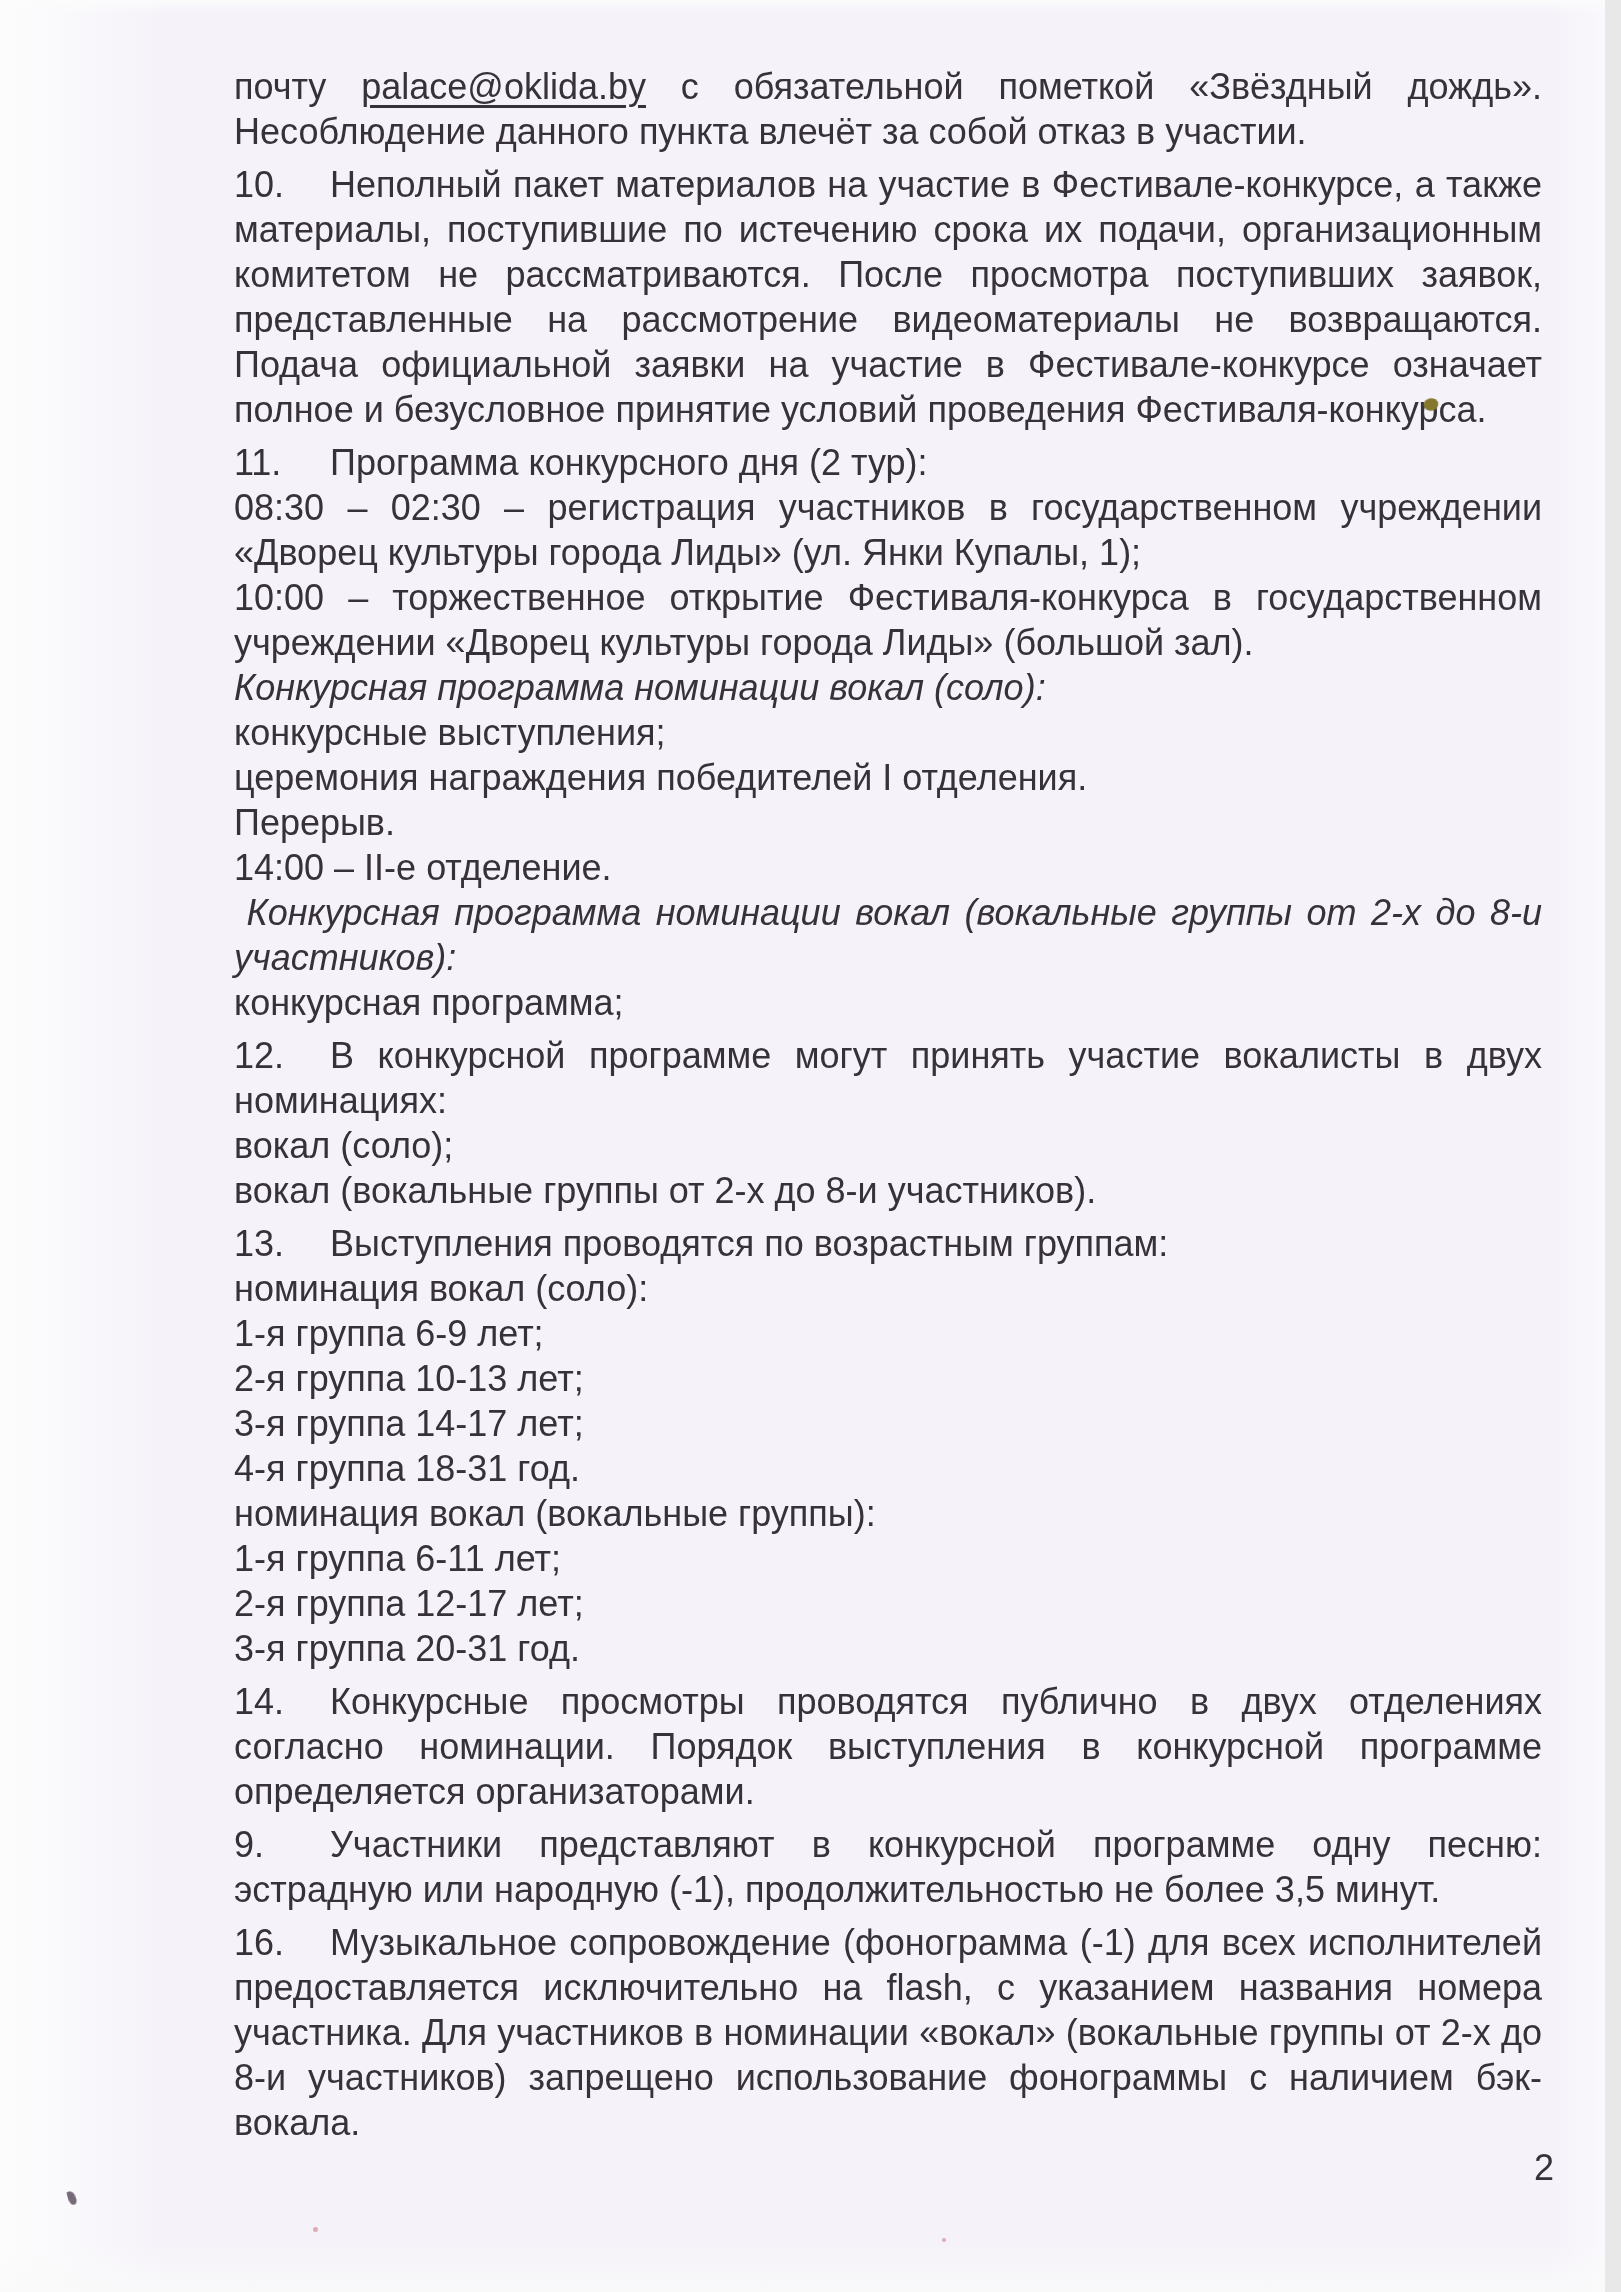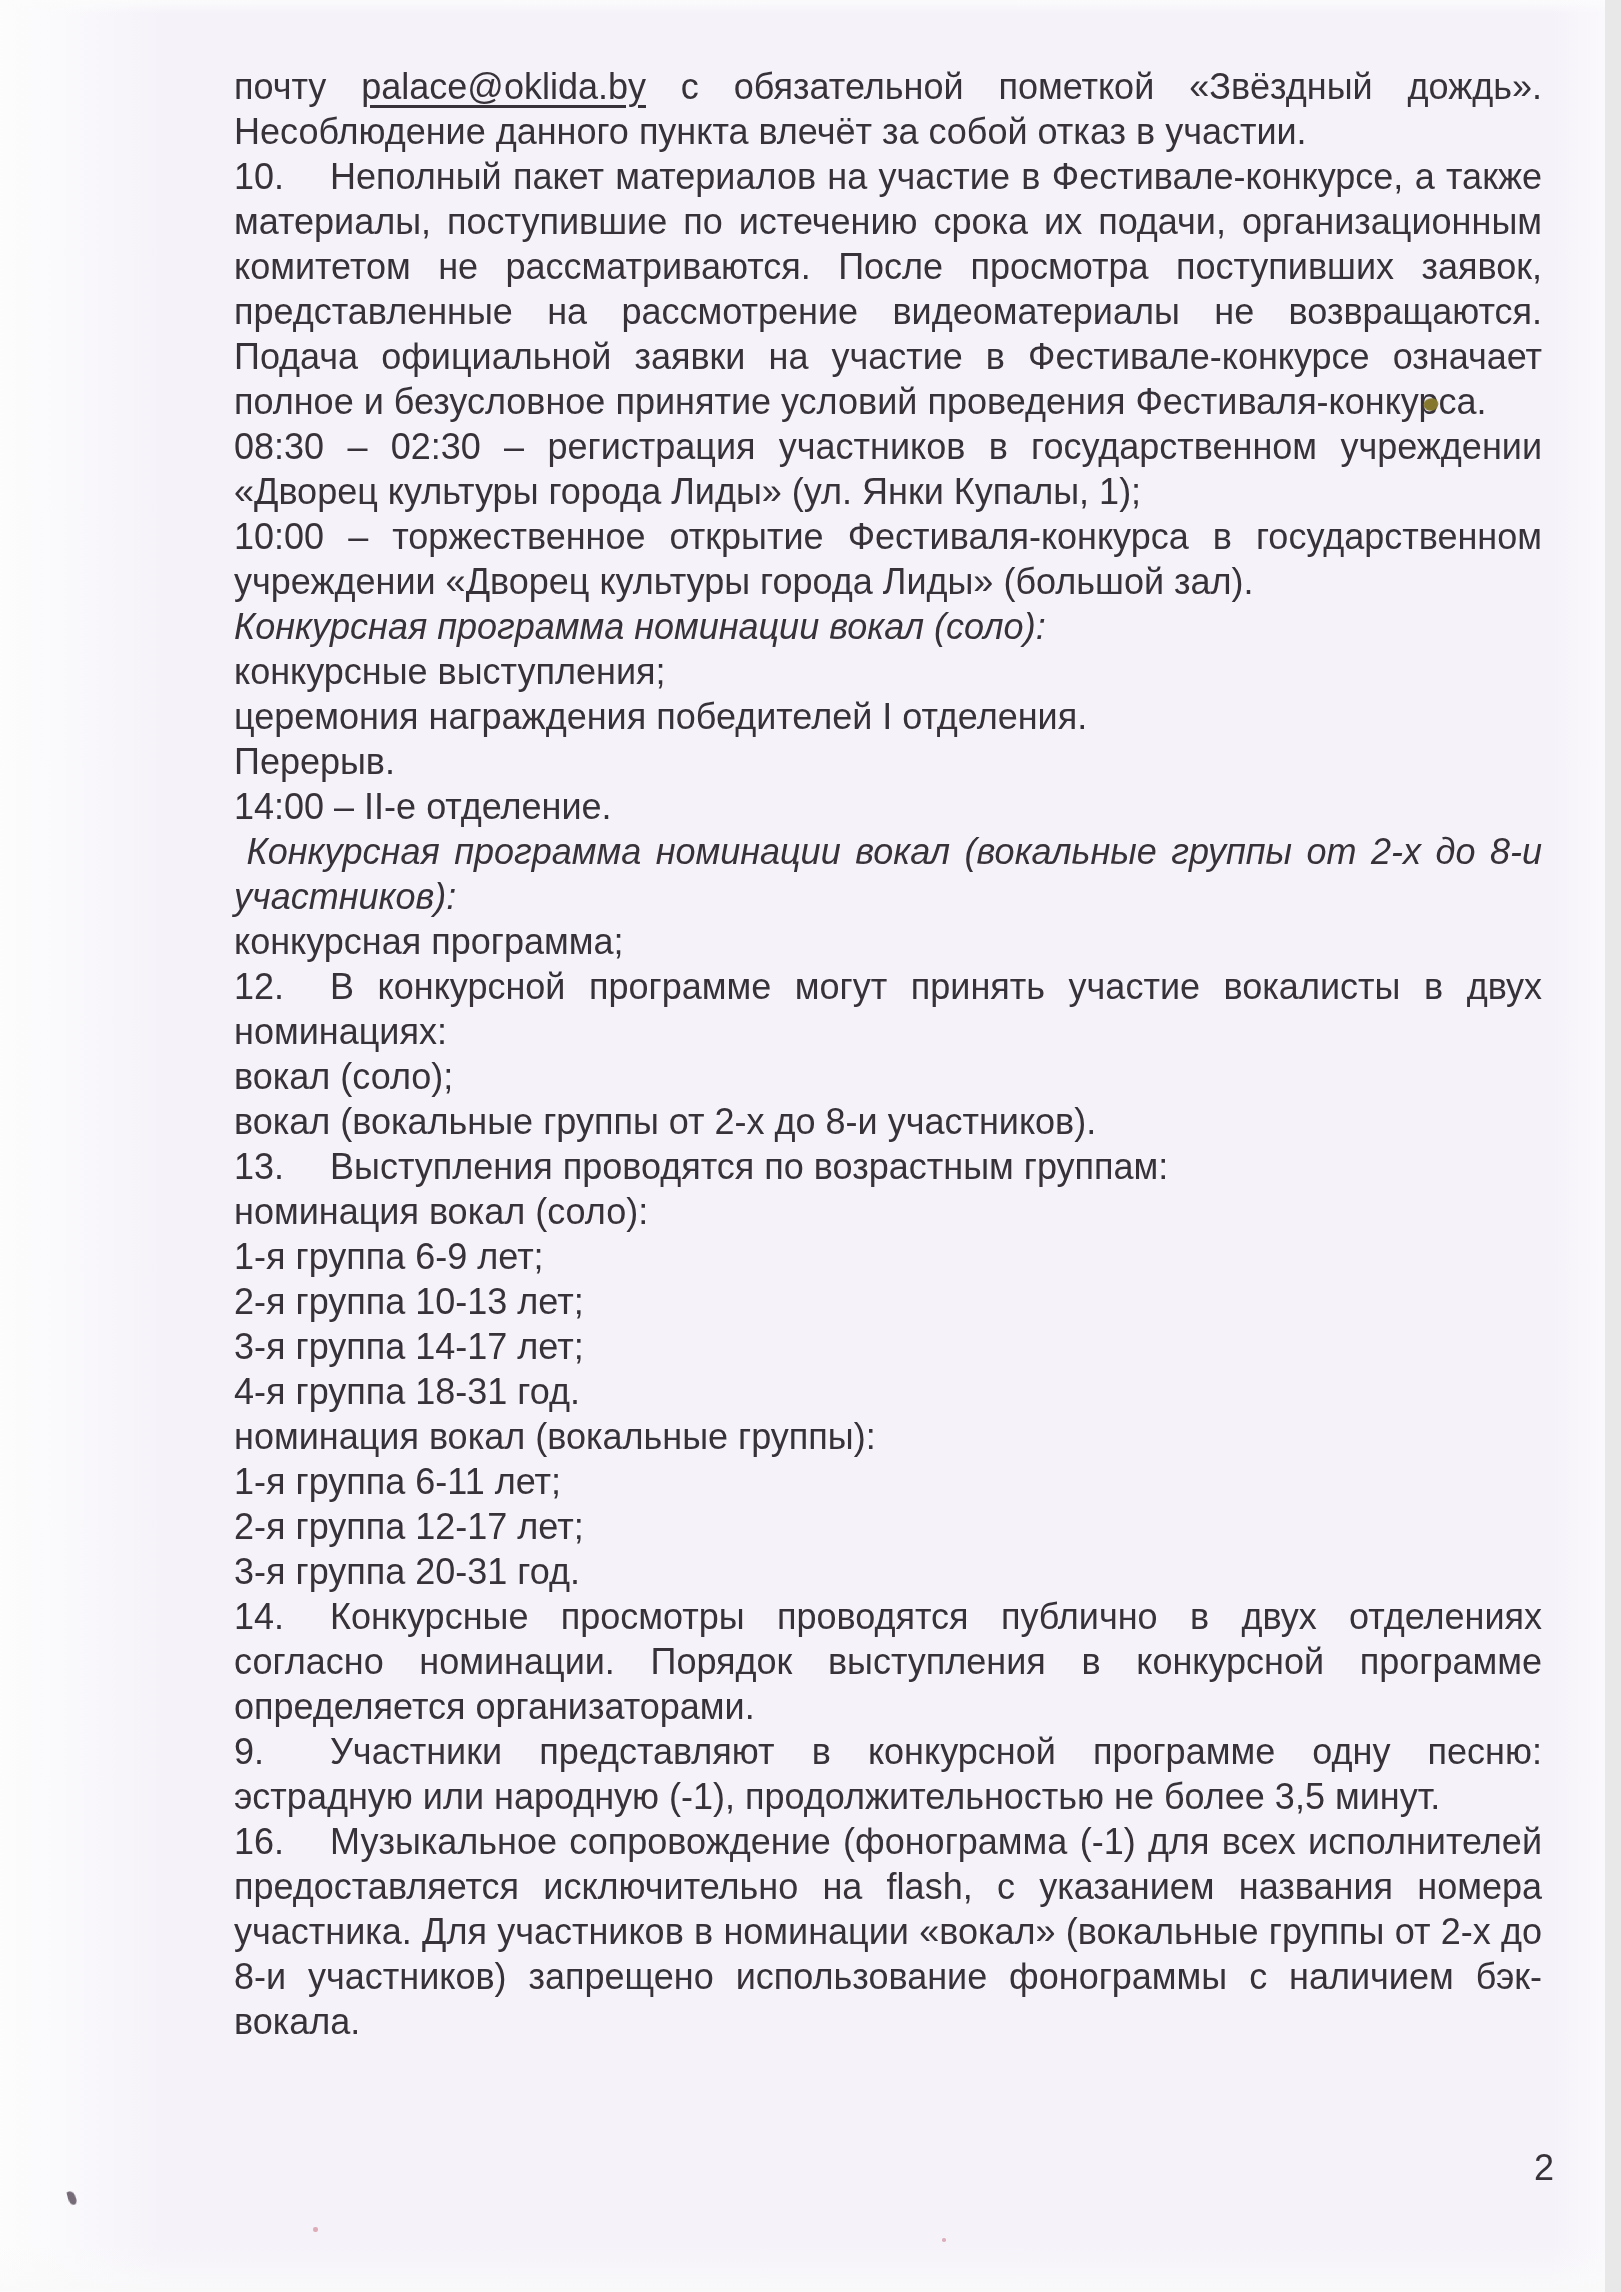--- a/index.html
+++ b/index.html
@@ -27,21 +27,21 @@
   .edge-bottom{left:0;bottom:0;width:100%;height:49px;
     background:linear-gradient(180deg,rgba(250,250,250,0),rgba(250,250,250,.85));}
   
   .doc{
     position:absolute;left:234px;top:64px;width:1308px;
     font-size:36px;line-height:45px;
     text-align:justify;
   }
   .para{margin:0;padding:0;}
   .para.indent{text-indent:12.5px;}
-  .num{display:inline-block;width:96px;}
+  .num{display:inline-block;width:96px;margin-top:8px;}
   .italic{font-style:italic;}
   .underline{text-decoration:underline;text-decoration-thickness:2.7px;text-underline-offset:6.3px;}
   .pagenum{
     position:absolute;left:1526px;top:2148px;width:36px;
     font-size:36px;line-height:39px;text-align:center;
   }
   
   .speck{position:absolute;pointer-events:none;}
   .speck-olive{left:1424px;top:398px;width:14.3px;height:12.5px;background:var(--speck);
     border-radius:60% 40% 55% 45%;transform:rotate(20deg);filter:blur(0.5px);}
@@ -55,20 +55,21 @@
 
 <div class="page">
   <div class="edge edge-left"></div>
   <div class="edge edge-top"></div>
   <div class="edge edge-right"></div>
   <div class="edge edge-bottom"></div>
 
   <div class="doc">
       <p class="para"><span>почту </span><span class="underline">palace@oklida.by</span><span> с обязательной пометкой «Звёздный дождь». Несоблюдение данного пункта влечёт за собой отказ в участии.</span></p>
       <p class="para"><span class="num">10.</span><span>Неполный пакет материалов на участие в Фестивале-конкурсе, а также материалы, поступившие по истечению срока их подачи, организационным комитетом не рассматриваются. После просмотра поступивших заявок, представленные на рассмотрение видеоматериалы не возвращаются. Подача официальной заявки на участие в Фестивале-конкурсе означает полное и безусловное принятие условий проведения Фестиваля-конкурса.</span></p>
+      <p class="para"><span class="num">11.</span><span>Программа конкурсного дня (2 тур):</span></p>
       <p class="para"><span>08:30 – 02:30 – регистрация участников в государственном учреждении «Дворец культуры города Лиды» (ул. Янки Купалы, 1);</span></p>
       <p class="para"><span>10:00 – торжественное открытие Фестиваля-конкурса в государственном учреждении «Дворец культуры города Лиды» (большой зал).</span></p>
       <p class="para"><span class="italic">Конкурсная программа номинации вокал (соло):</span></p>
       <p class="para"><span>конкурсные выступления;</span></p>
       <p class="para"><span>церемония награждения победителей I отделения.</span></p>
       <p class="para"><span>Перерыв.</span></p>
       <p class="para"><span>14:00 – II-е отделение.</span></p>
       <p class="para indent"><span class="italic">Конкурсная программа номинации вокал (вокальные группы от 2-х до 8-и участников):</span></p>
       <p class="para"><span>конкурсная программа;</span></p>
       <p class="para"><span class="num">12.</span><span>В конкурсной программе могут принять участие вокалисты в двух номинациях:</span></p>

